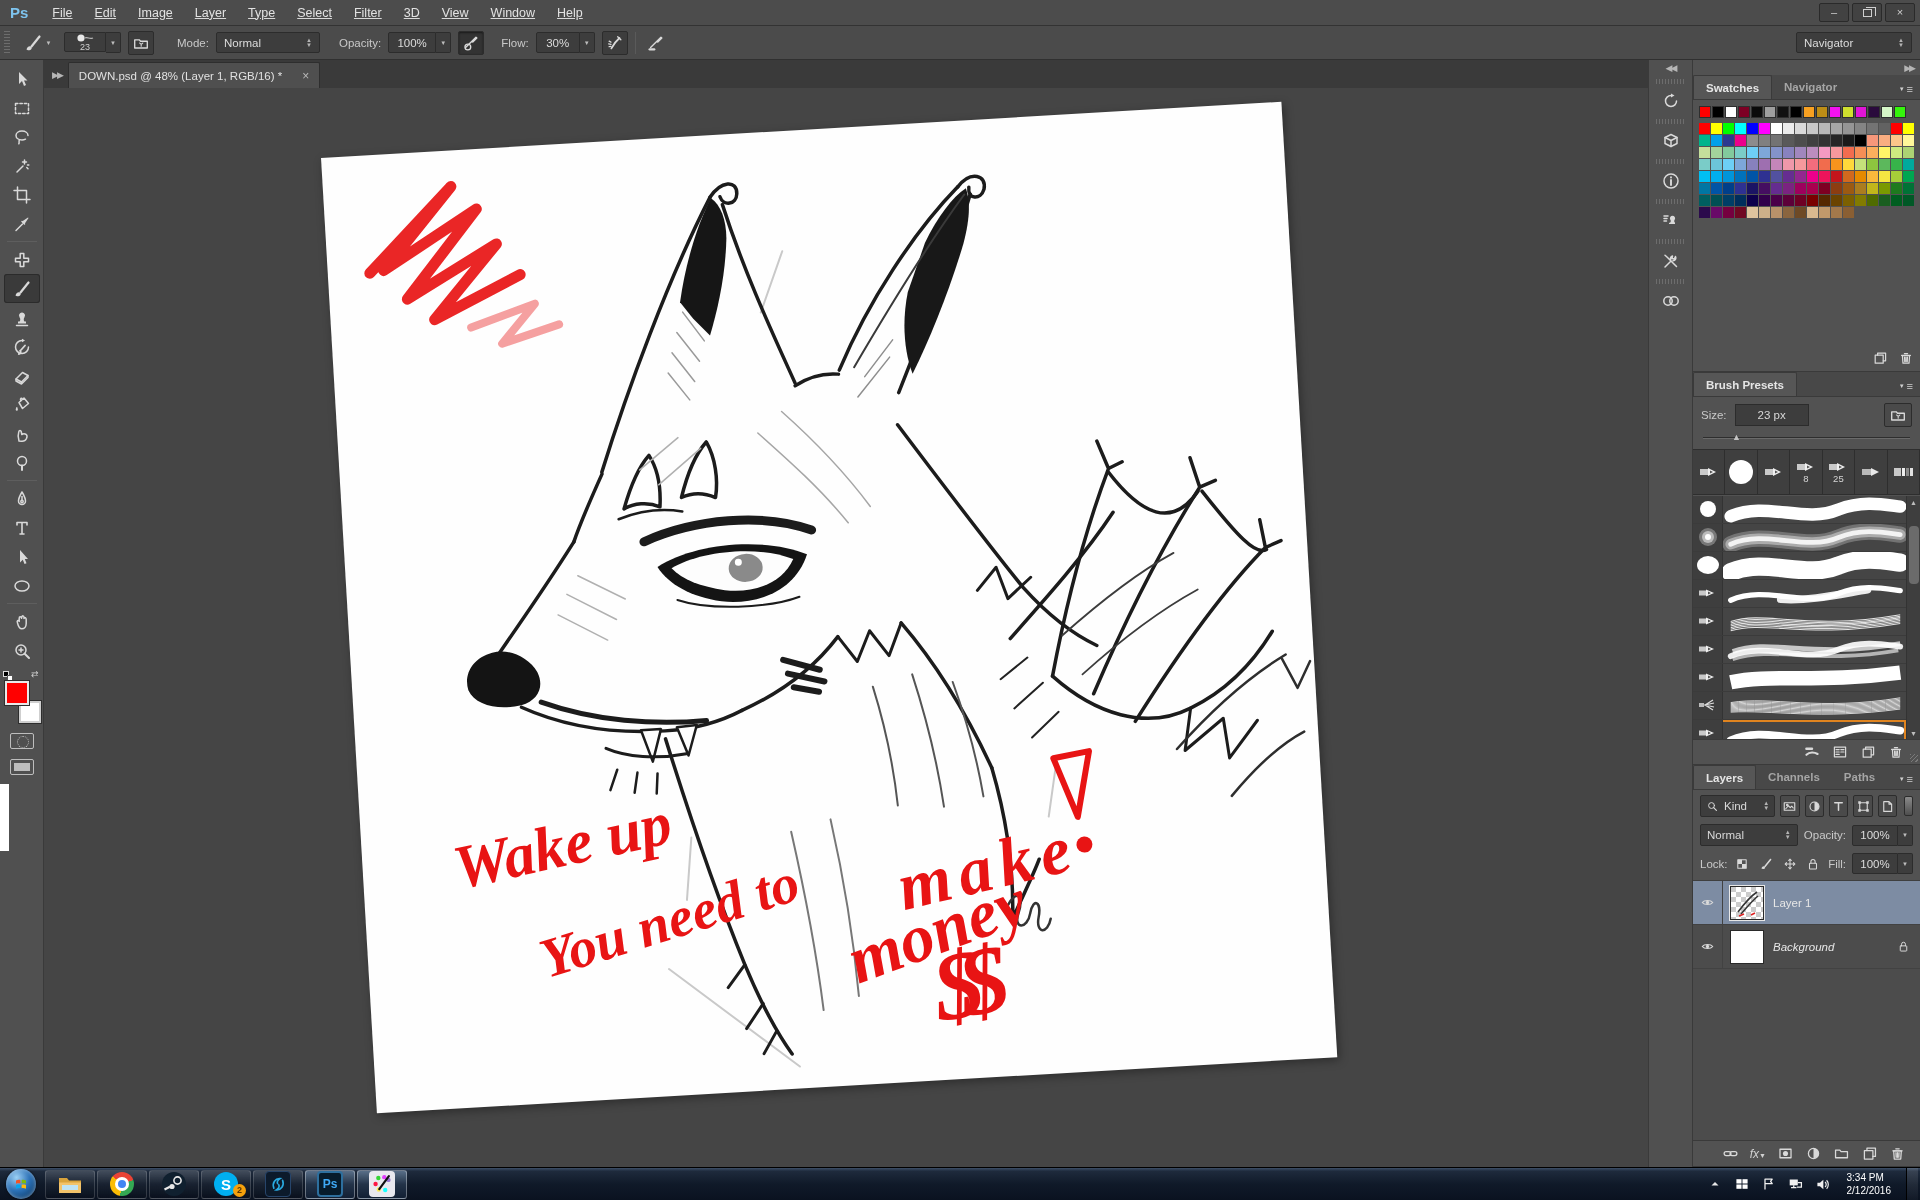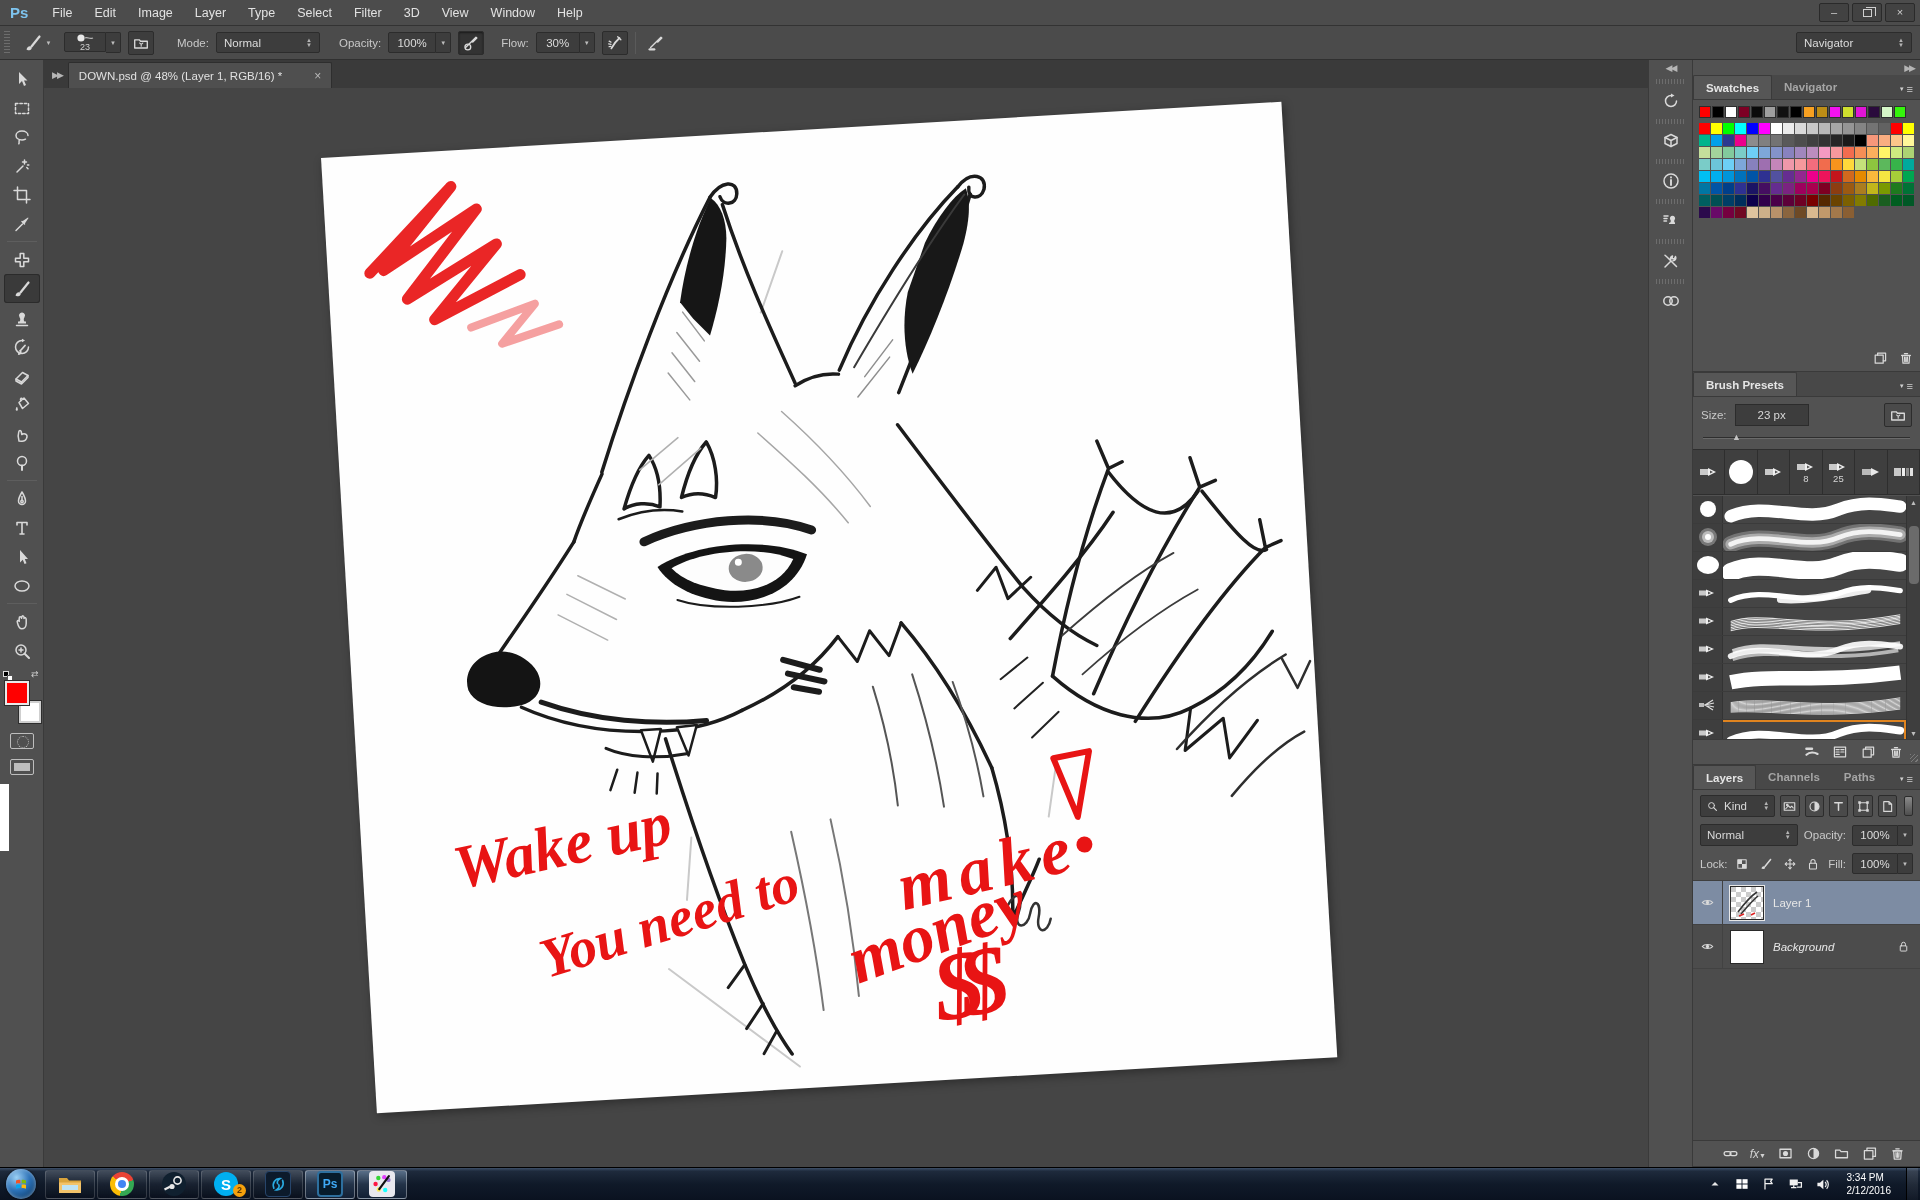--- a/index.html
+++ b/index.html
@@ -58,21 +58,21 @@
   .qmask{width:24px;height:16px;border:1px solid #bdbdbd;border-radius:2px;margin-top:16px;position:relative;}
   .qmask:before{content:"";position:absolute;left:6px;top:2px;width:10px;height:10px;border:1px dotted #bdbdbd;border-radius:50%;}
   .smode{width:24px;height:16px;border:1px solid #bdbdbd;border-radius:2px;margin-top:10px;position:relative;}
   .smode:before{content:"";position:absolute;left:3px;top:3px;right:3px;bottom:3px;background:#bdbdbd;}
 
   
   .docarea{flex:1;display:flex;flex-direction:column;min-width:0;}
   .tabbar{height:28px;background:#3a3a3a;display:flex;align-items:flex-end;flex:0 0 28px;}
   .collapse-l{color:#b5b5b5;font-size:9px;padding:0 6px 8px 8px;letter-spacing:-2px;}
   .doc-tab{height:26px;background:#4f4f4f;border:1px solid #2e2e2e;border-bottom:none;border-radius:2px 2px 0 0;
-           display:flex;align-items:center;gap:32px;padding:0 10px;font-size:11.5px;color:#e0e0e0;}
+           display:flex;align-items:center;gap:20px;padding:0 10px;font-size:11.5px;color:#e0e0e0;}
   .tab-close{color:#b9b9b9;font-size:12px;}
   .canvas{flex:1;position:relative;background:var(--canvas);overflow:hidden;}
   .paper{position:absolute;left:277px;top:70px;width:962px;height:957px;background:#fefefe;
          transform:rotate(-3.35deg);transform-origin:0 0;box-shadow:2px 3px 10px rgba(0,0,0,.35);}
   .paper svg{width:100%;height:100%;display:block;}
   .statusbar{height:22px;background:#484848;border-top:1px solid #333;display:flex;align-items:center;font-size:11.5px;color:#dedede;flex:0 0 22px;gap:18px;padding-left:10px;}
   .status-doc{color:#dcdcdc;}
   .status-play{color:#171717;font-size:10px;}
 
   
@@ -175,21 +175,21 @@
   .white-strip{position:absolute;left:0;top:784px;width:9px;height:67px;background:#fff;z-index:5;}
   svg{display:block;}
 </style>
 </head>
 <body>
 
 <div id="app">
 
   <div class="menubar">
     <span class="ps-logo">Ps</span>
-    <div id="menu-items" style="display:flex;height:100%;">
+    <div id="menu-items" style="display:flex;height:100%;text-decoration:underline;">
         <div class="menu-item">File</div>
         <div class="menu-item">Edit</div>
         <div class="menu-item">Image</div>
         <div class="menu-item">Layer</div>
         <div class="menu-item">Type</div>
         <div class="menu-item">Select</div>
         <div class="menu-item">Filter</div>
         <div class="menu-item">3D</div>
         <div class="menu-item">View</div>
         <div class="menu-item">Window</div>

